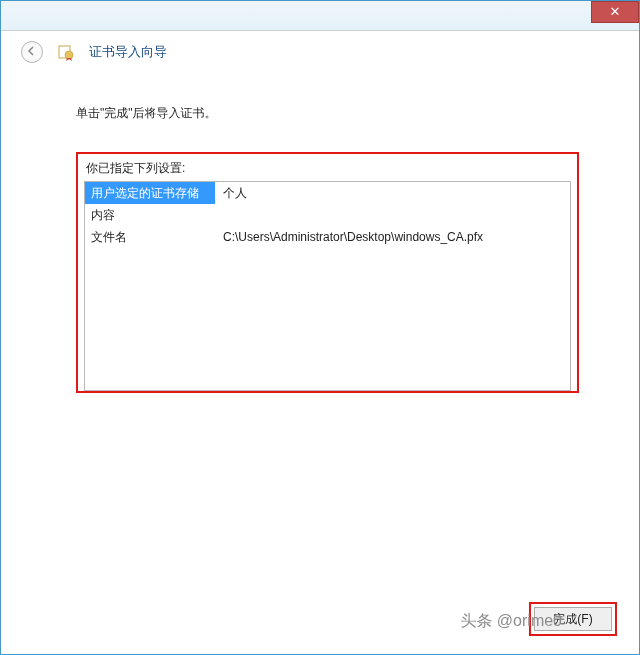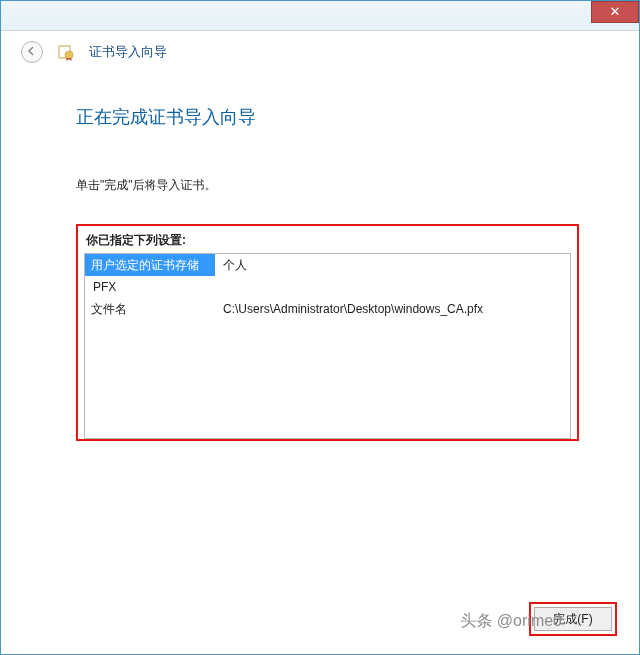--- a/index.html
+++ b/index.html
@@ -81,26 +81,25 @@
     }
     .settings-block {
       border: 2px solid #e11818;
       padding: 6px 6px 0 6px;
     }
     .settings-label {
       font-size: 12px;
       color: #222;
       margin-bottom: 4px;
       padding-left: 2px;
-      font-weight: bold;
     }
     .listview {
       border: 1px solid #b8b8b8;
       background: #fff;
-      height: 186px;
+      height: 210px;
       overflow: hidden;
     }
     .lv-row {
       display: flex;
       font-size: 12px;
       color: #222;
       line-height: 22px;
     }
     .lv-col1 {
       width: 130px;
@@ -171,32 +170,31 @@
       <svg width="18" height="18" viewBox="0 0 18 18">
         <rect x="2" y="3" width="11" height="12" fill="#fff" stroke="#c9a64e" stroke-width="1"></rect>
         <circle cx="12" cy="12" r="4" fill="#e8c35a" stroke="#b88a2e" stroke-width="0.5"></circle>
         <path d="M10 15 L9 18 L12 16 L15 18 L14 15" fill="#d04040"></path>
       </svg>
     </span>
     <span class="hdr-title">证书导入向导</span>
   </div>
 
   <div class="content">
-    <h1 class="page-title">正在完成证书导入向导</h1>
     <div class="instruction">单击"完成"后将导入证书。</div>
 
     <div class="settings-block">
       <div class="settings-label">你已指定下列设置:</div>
       <div class="listview">
         <div class="lv-row selected">
           <div class="lv-col1">用户选定的证书存储</div>
           <div class="lv-col2">个人</div>
         </div>
         <div class="lv-row">
-          <div class="lv-col2">PFX</div>
+          <div class="lv-col1">内容</div>
         </div>
         <div class="lv-row">
           <div class="lv-col1">文件名</div>
           <div class="lv-col2">C:\Users\Administrator\Desktop\windows_CA.pfx</div>
         </div>
       </div>
     </div>
   </div>
 
   <div class="button-row">

